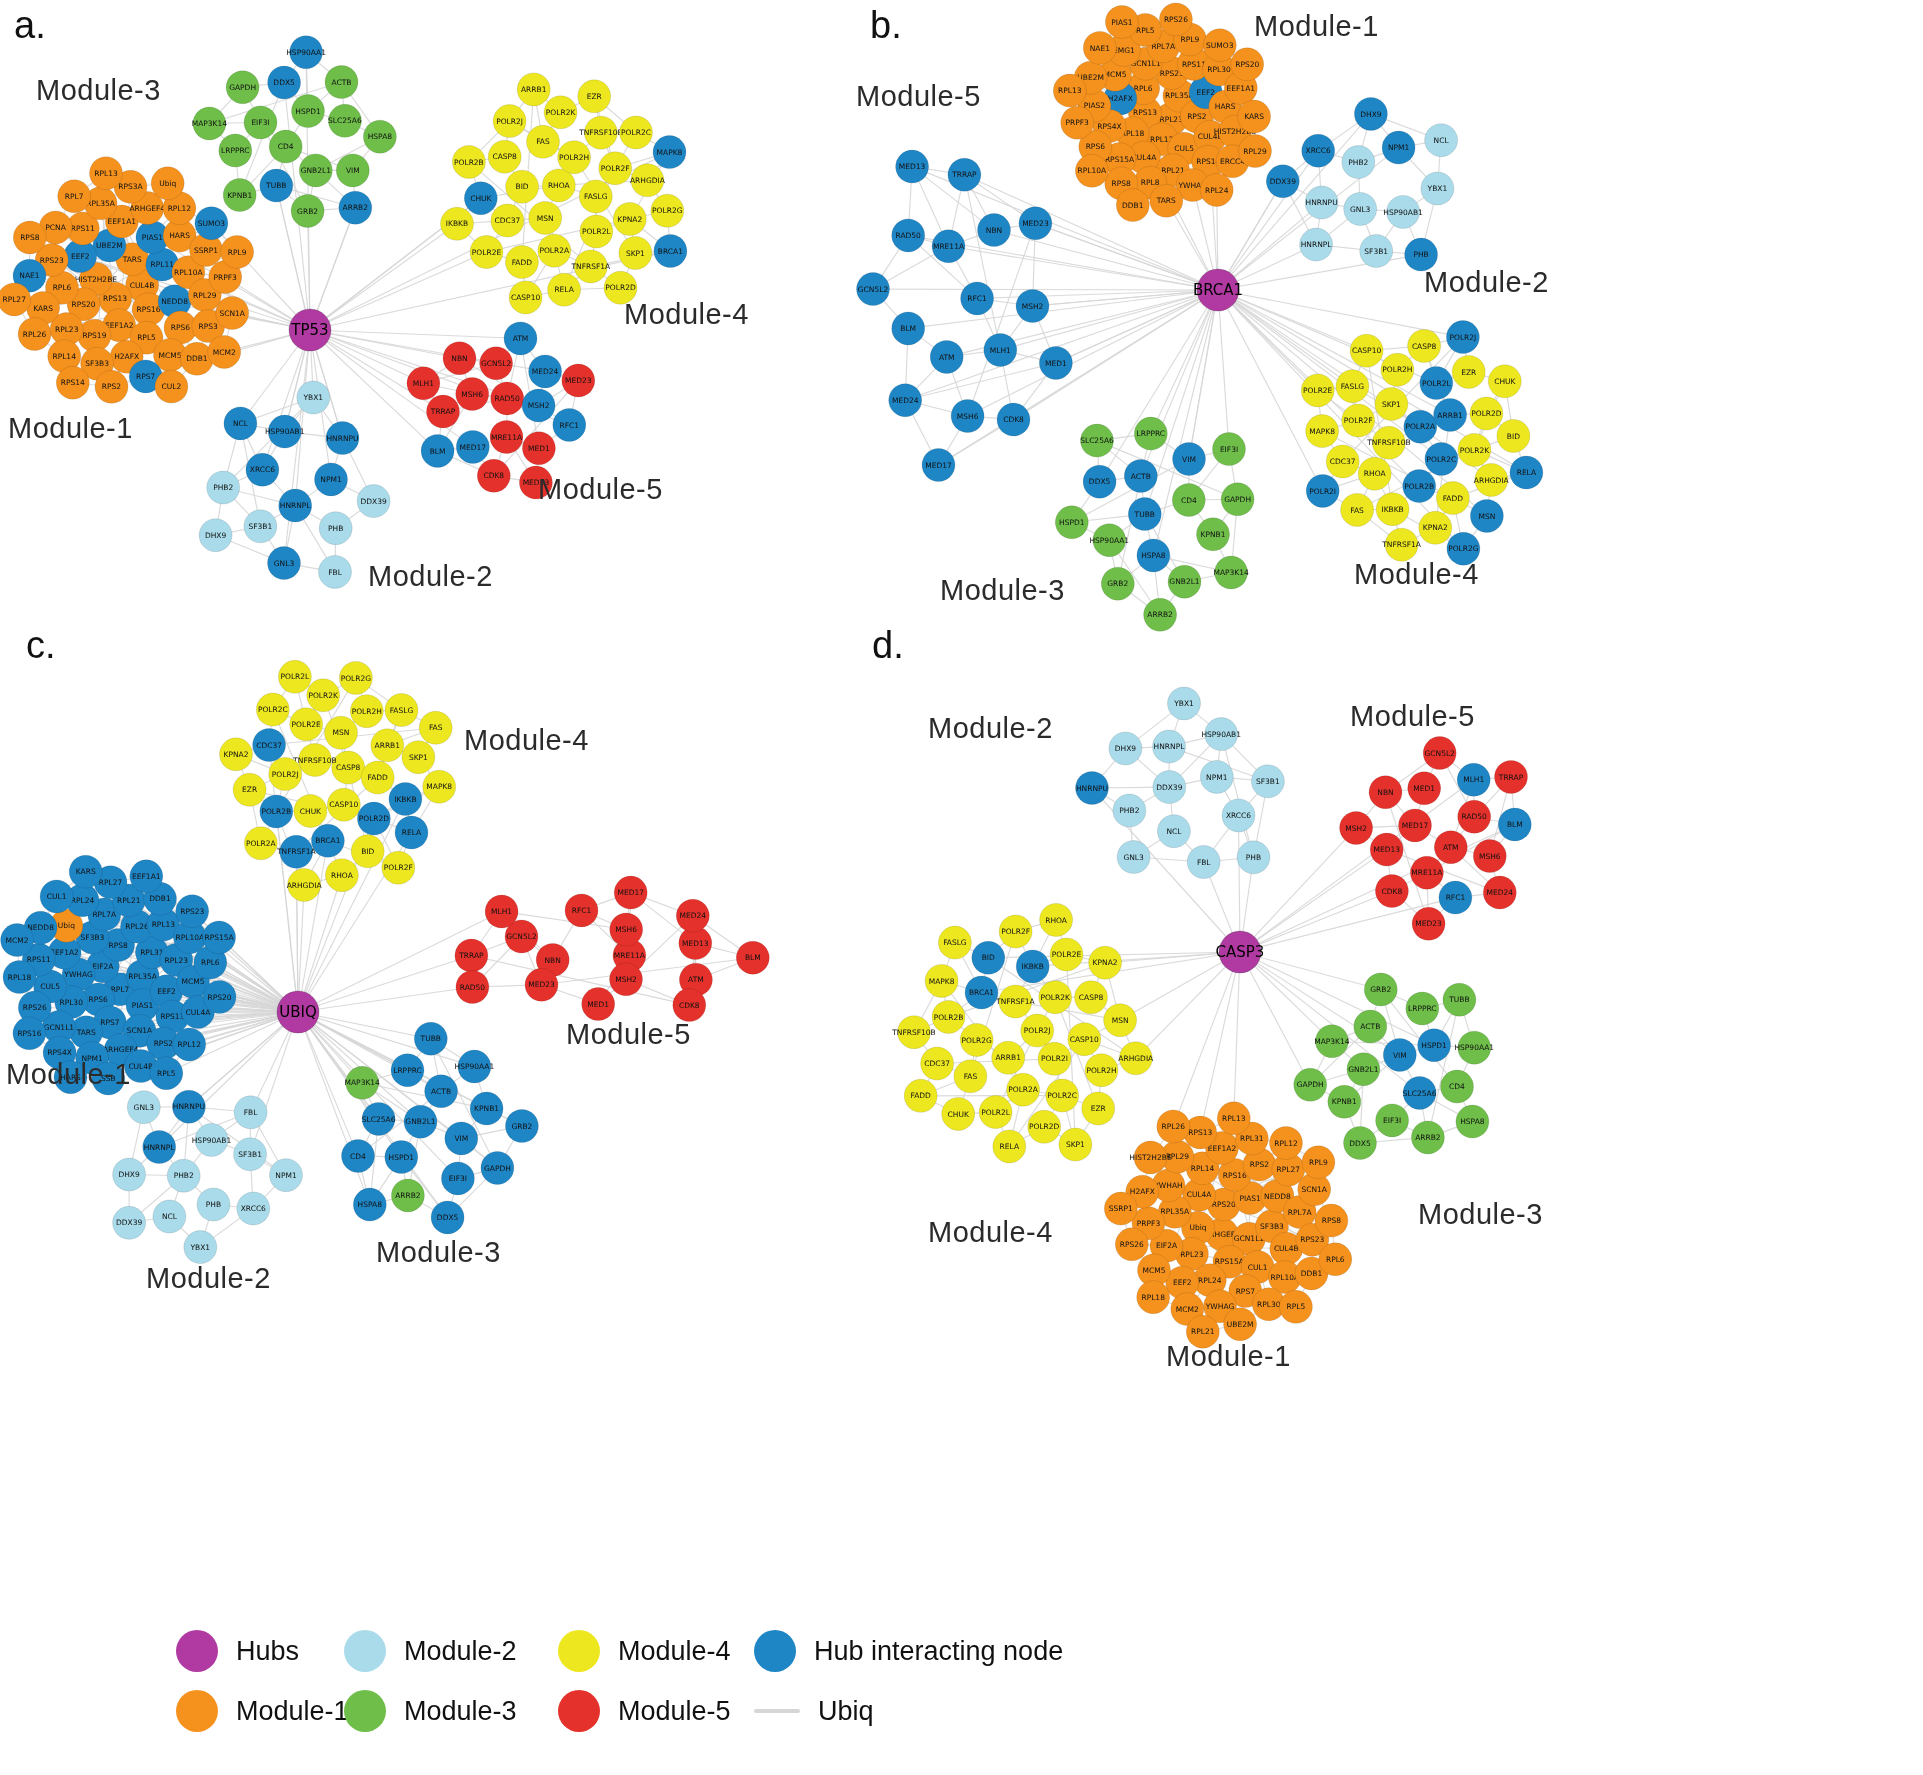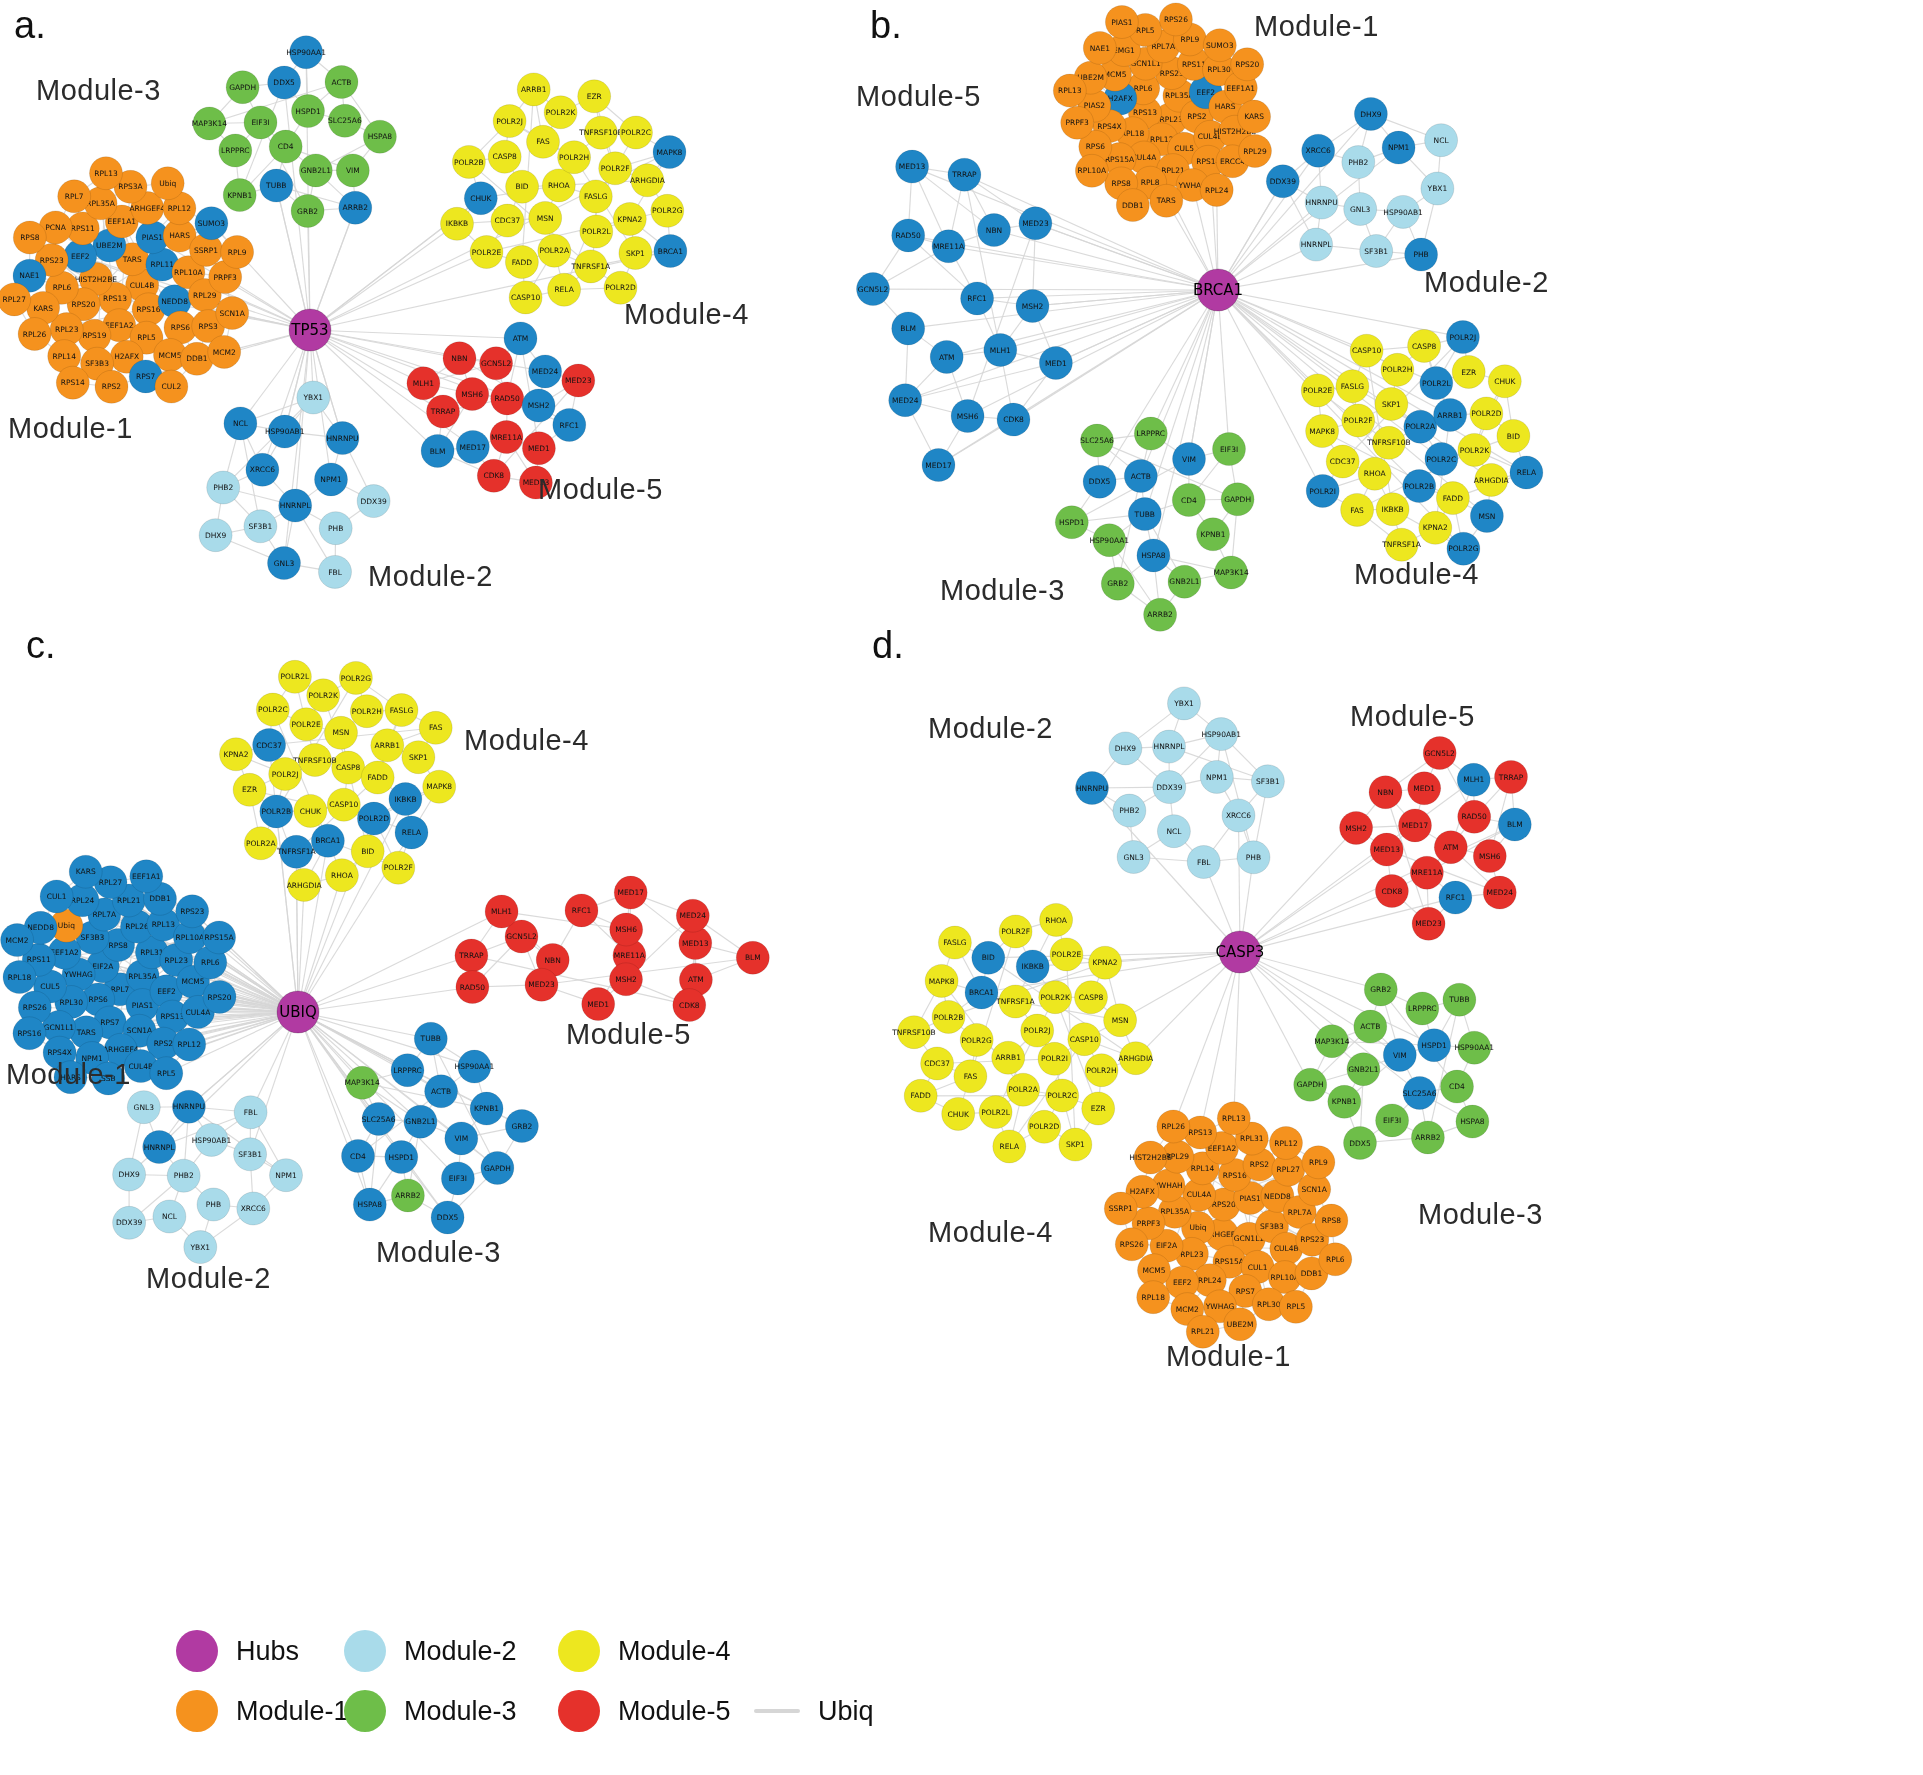--- a/index.html
+++ b/index.html
@@ -3491,19 +3491,23 @@
       <span class="legend-label">Module-3</span>
     </div>
     <div class="legend-item" style="left:542px;top:1628px">
       <span class="swatch" style="background: rgb(237, 231, 31);"></span>
       <span class="legend-label">Module-4</span>
     </div>
     <div class="legend-item" style="left:542px;top:1688px">
       <span class="swatch" style="background: rgb(229, 49, 43);"></span>
       <span class="legend-label">Module-5</span>
     </div>
+    <div class="legend-item" style="left:738px;top:1628px">
+      <span class="swatch" style="background: rgb(31, 134, 198);"></span>
+      <span class="legend-label">Hub interacting node</span>
+    </div>
     <div class="legend-item" style="left:738px;top:1688px">
       <span class="swatch-line" style="background: rgb(214, 214, 214);"></span>
       <span class="legend-label">Ubiq</span>
     </div>
   </div>
 
 </div>
 
 </body></html>

